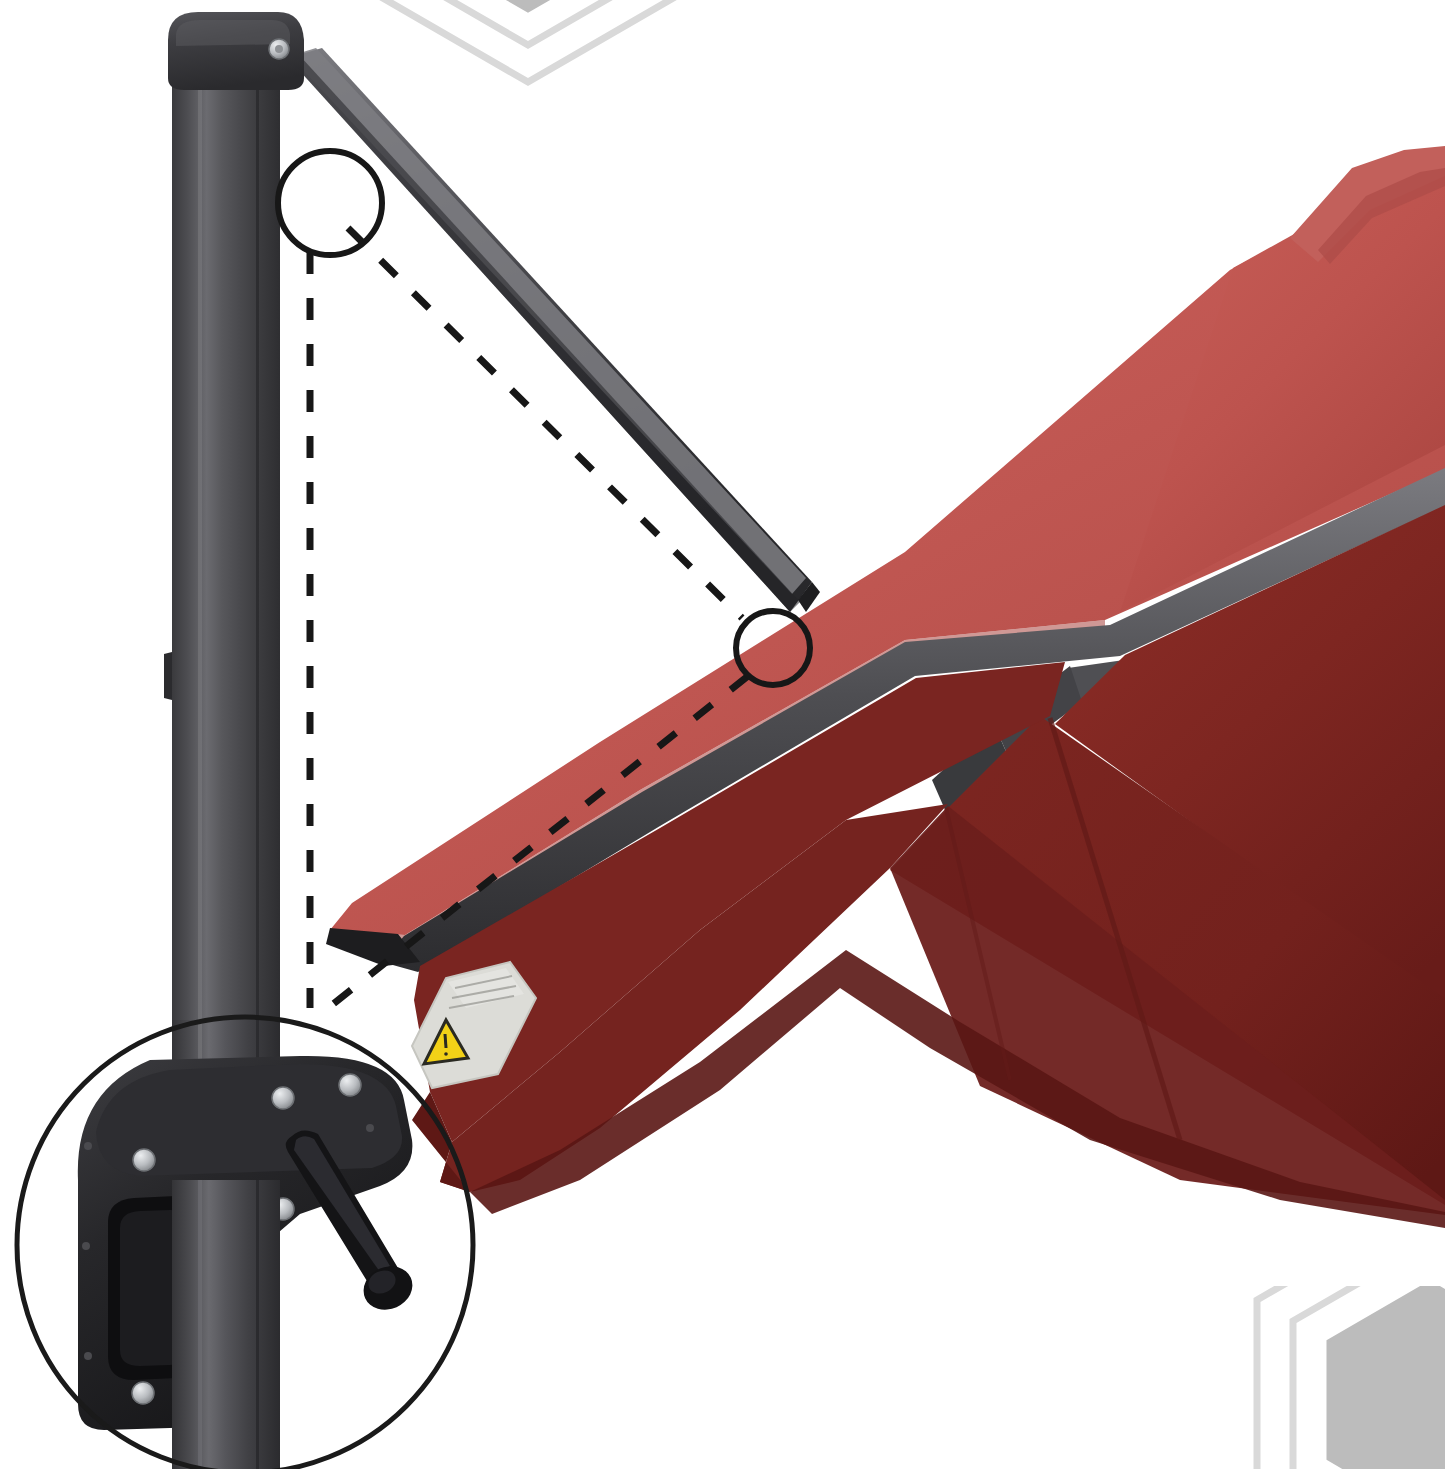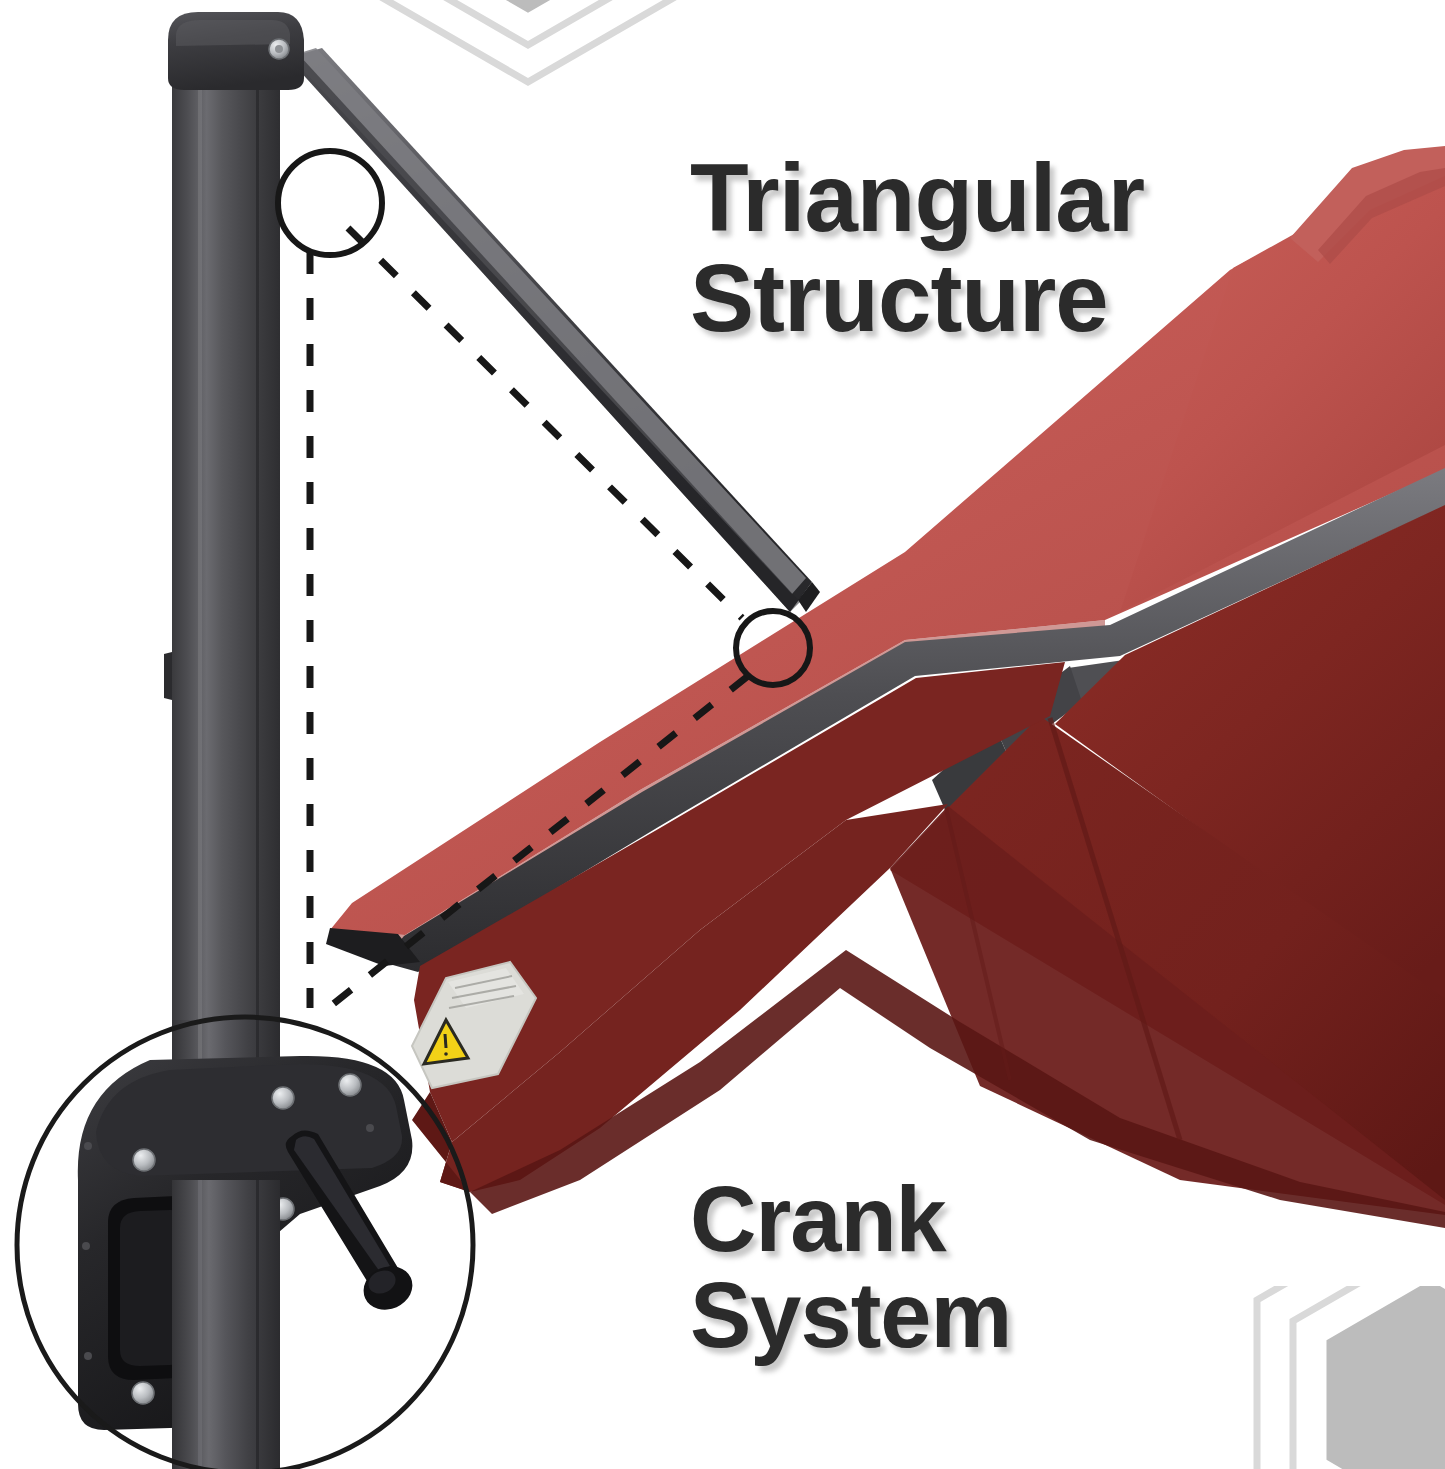--- a/index.html
+++ b/index.html
@@ -303,20 +303,16 @@
       <line x1="748" y1="676" x2="318" y2="1016" stroke-dasharray="22 24"></line>
     </g>
 
     <circle cx="330" cy="203" r="52" fill="none" stroke="#171717" stroke-width="6"></circle>
 
     <circle cx="773" cy="648" r="37" fill="none" stroke="#171717" stroke-width="6"></circle>
 
     <circle cx="245" cy="1245" r="228" fill="none" stroke="#1a1a1a" stroke-width="5"></circle>
   </svg>
 
-  <div class="headline" id="headline-triangular">Triangular
-Structure</div>
-
-  <div class="headline" id="headline-crank">Crank
-System</div>
+
 
 
 </div>
 
 </body></html>

